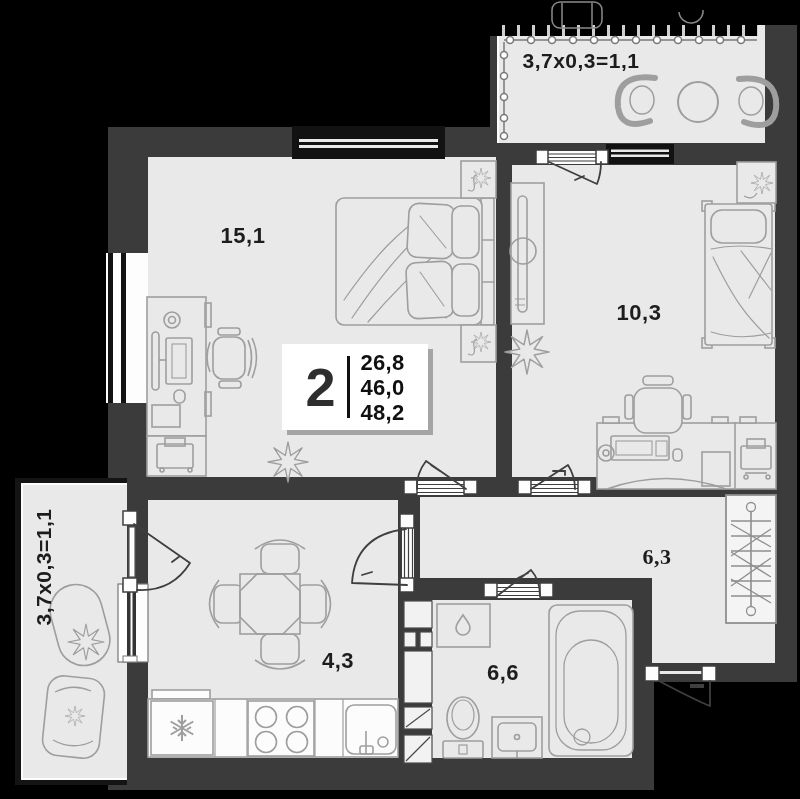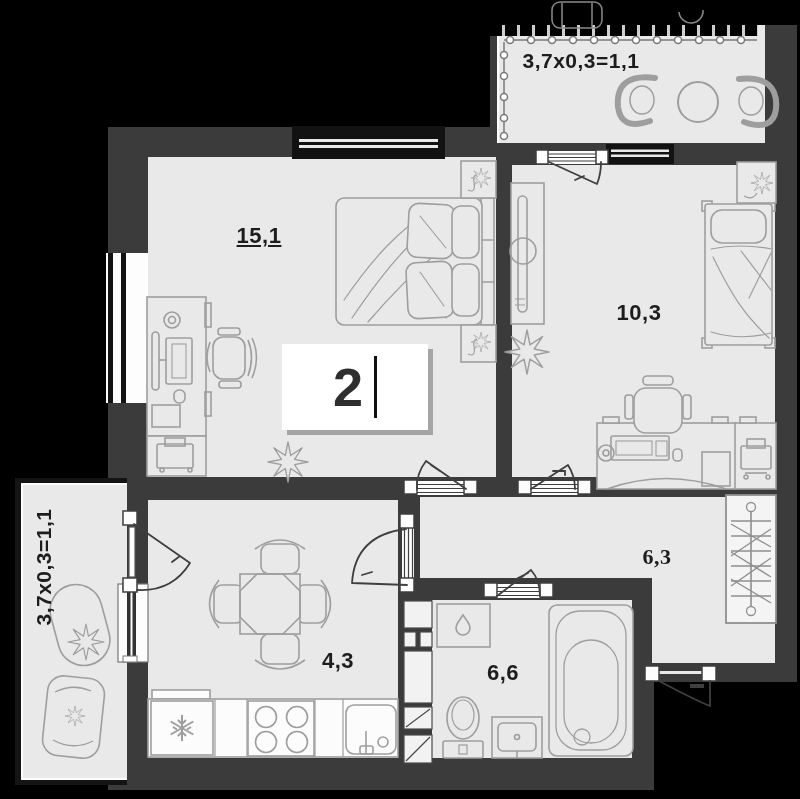--- a/index.html
+++ b/index.html
@@ -348,26 +348,31 @@
     </g>
     <g stroke="#3f3f3f" stroke-width="1.8" fill="none" stroke-linecap="round">
       <rect x="659" y="671" width="43" height="3" fill="#e9e9e9" stroke="none"></rect>
       <rect x="645" y="666" width="14" height="15" fill="#fdfdfd" stroke-width="1.5"></rect>
       <rect x="702" y="666" width="14" height="15" fill="#fdfdfd" stroke-width="1.5"></rect>
       <path d="M710,681 L710,706 M659,681 Q697,701 710,706"></path>
       <rect x="690" y="684" width="14" height="4" fill="#3f3f3f" stroke="none"></rect>
     </g>
   </svg>
 
-  <div class="lbl" style="left:259px;top:236px;text-decoration:underline;">15,1</div>
+  <div class="lbl" style="left:243px;top:236px;">15,1</div>
   <div class="lbl" style="left:639px;top:313px;">10,3</div>
   <div class="lbl" style="left:657px;top:557px;font-family:Liberation Serif, serif;">6,3</div>
   <div class="lbl" style="left:338px;top:661px;">4,3</div>
   <div class="lbl" style="left:503px;top:673px;">6,6</div>
   <div class="lbl small" style="left:581px;top:61px;">3,7x0,3=1,1</div>
   <div class="lbl small vert" style="left:44px;top:567px;">3,7x0,3=1,1</div>
 
   <div id="badge">
     <div class="rooms">2</div>
     <div class="divider"></div>
+    <div class="areas">
+      <div>26,8</div>
+      <div>46,0</div>
+      <div>48,2</div>
+    </div>
   </div>
 
 </div>
 
 </body></html>

